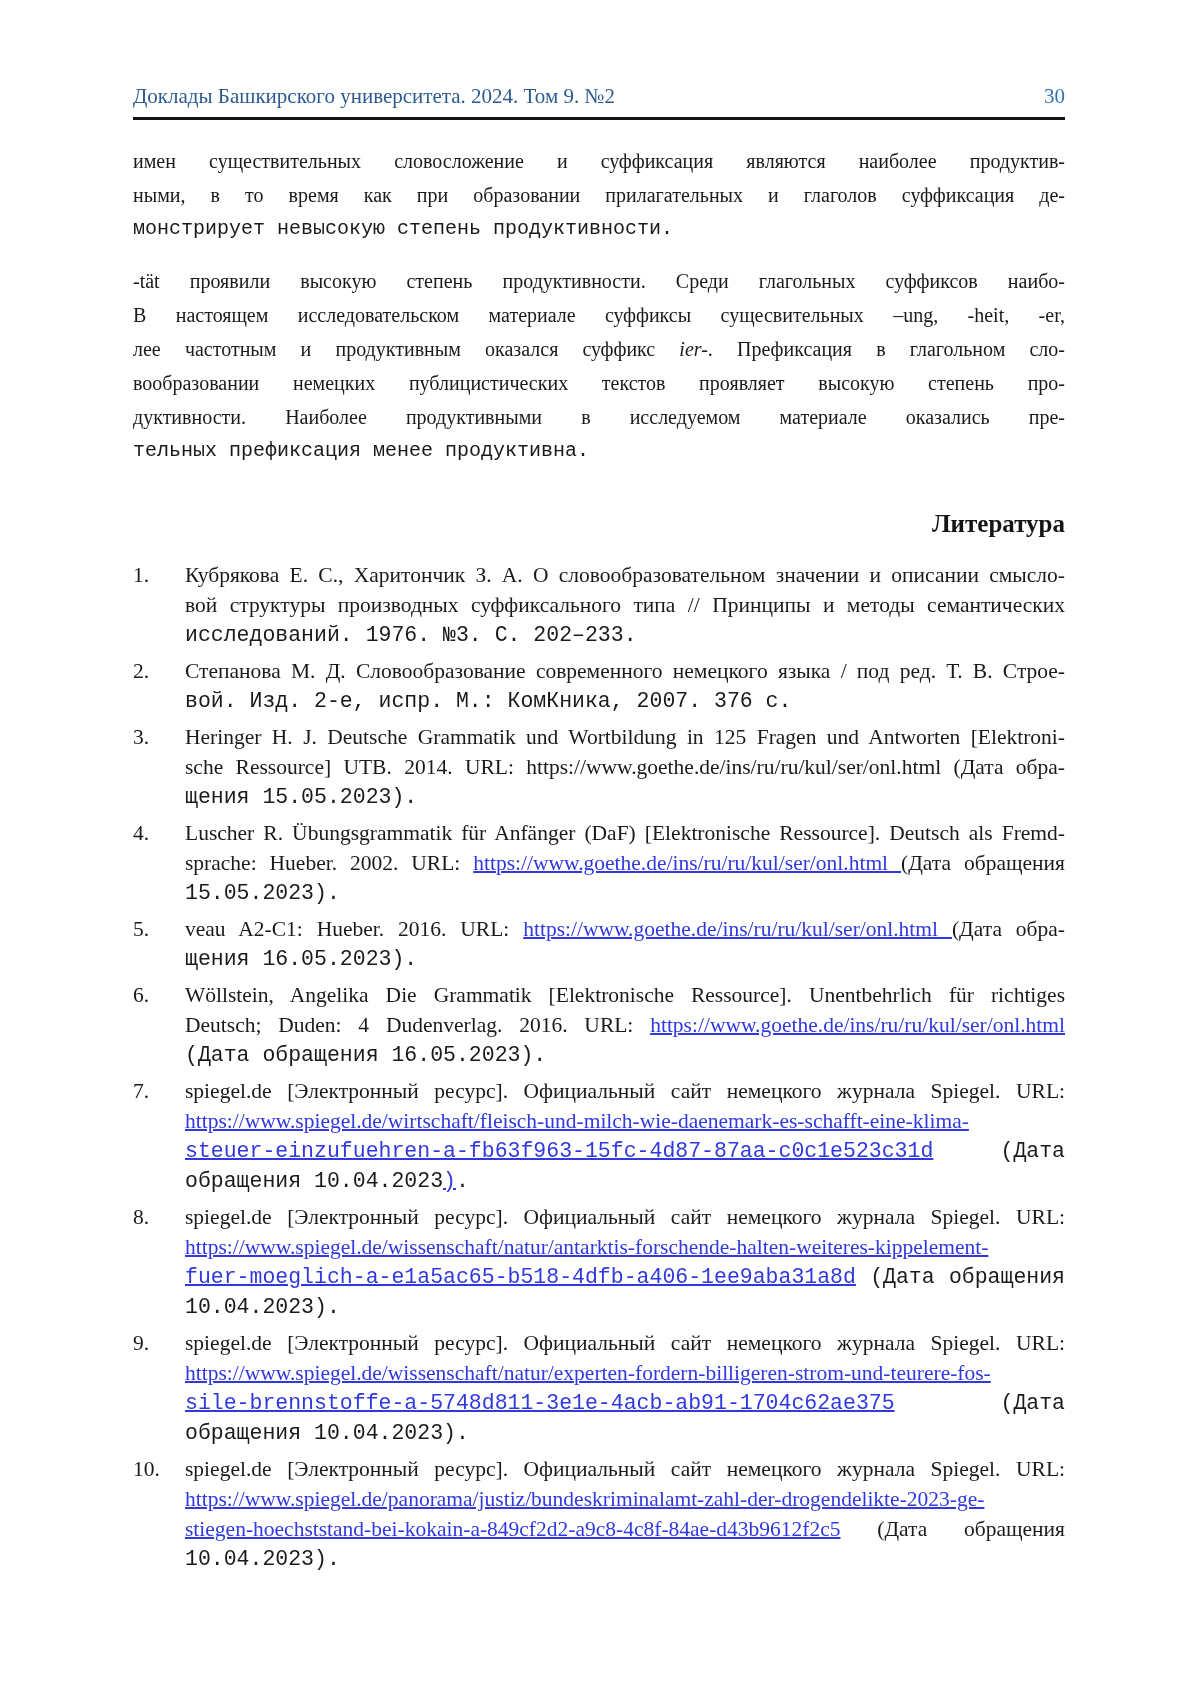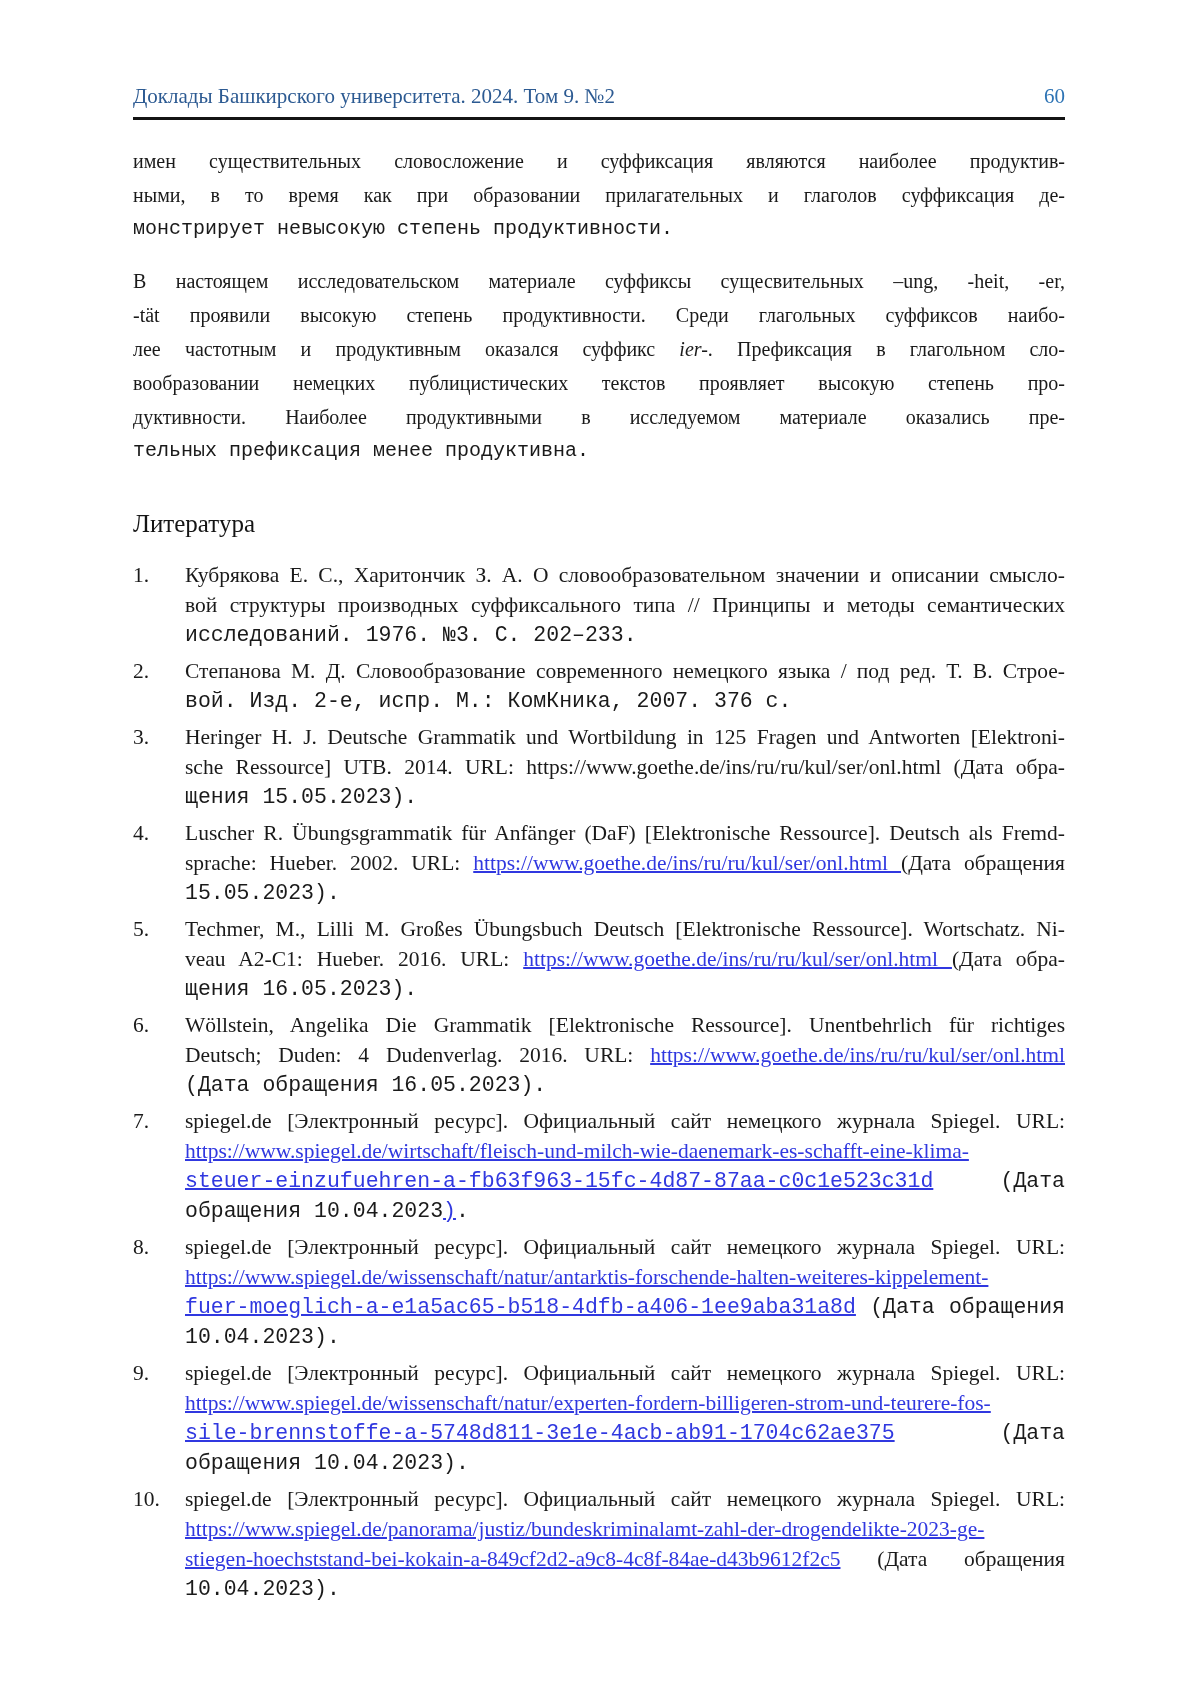--- a/index.html
+++ b/index.html
@@ -19,46 +19,46 @@
   .hdr .jt{color:var(--header_blue,#2c5a92);}
   .hdr .pn{color:var(--page_num_blue,#2e74b5);}
   .rule{height:3px;background:var(--rule_black,#141414);margin-top:9px;}
   #paragraphs{margin-top:24px;font-size:20px;line-height:34px;}
   .para{margin:0 0 18px 0;}
   .line{text-align:justify;text-align-last:justify;}
   .line.last{text-align:justify;text-align-last:left;font-family:Liberation Mono, monospace;}
   em{font-style:italic;}
   h2{
     margin:40px 0 0 0;
-    font-size:25px;line-height:32px;font-weight:normal;color:#141414;
+    font-size:25px;line-height:32px;font-weight:bold;color:#141414;text-align:right;
   }
   #refs{margin:20px 0 0 0;padding:0;list-style:none;font-size:21.5px;line-height:30px;}
   .ref{display:flex;margin:0 0 6px 0;}
   .ref .num{flex:none;width:52px;}
   .ref .body{flex:1;min-width:0;}
   .lnk{color:var(--link_blue,#3038e0);text-decoration:underline;text-decoration-thickness:1.5px;cursor:pointer;}
 </style>
 </head>
 <body>
 
 <div class="page">
   <div class="hdr">
     <span class="jt">Доклады Башкирского университета. 2024. Том 9. №2</span>
-    <span class="pn">60</span>
+    <span class="pn">30</span>
   </div>
   <div class="rule"></div>
   <div id="paragraphs">
       <div class="para">
         <div class="line"><span>имен существительных словосложение и суффиксация являются наиболее продуктив-</span></div>
         <div class="line"><span>ными, в то время как при образовании прилагательных и глаголов суффиксация де-</span></div>
         <div class="line last"><span>монстрирует невысокую степень продуктивности.</span></div>
       </div>
       <div class="para">
+        <div class="line"><span>-tät проявили высокую степень продуктивности. Среди глагольных суффиксов наибо-</span></div>
         <div class="line"><span>В настоящем исследовательском материале суффиксы сущесвительных –ung, -heit, -er,</span></div>
-        <div class="line"><span>-tät проявили высокую степень продуктивности. Среди глагольных суффиксов наибо-</span></div>
         <div class="line"><span>лее частотным и продуктивным оказался суффикс </span><em>ier-</em><span>. Префиксация в глагольном сло-</span></div>
         <div class="line"><span>вообразовании немецких публицистических текстов проявляет высокую степень про-</span></div>
         <div class="line"><span>дуктивности. Наиболее продуктивными в исследуемом материале оказались пре-</span></div>
         <div class="line last"><span>тельных префиксация менее продуктивна.</span></div>
       </div>
     </div>
   <h2>Литература</h2>
   <ol id="refs">
       <li class="ref">
         <div class="num">1.</div>
@@ -87,21 +87,20 @@
         <div class="num">4.</div>
         <div class="body">
           <div class="line"><span>Luscher R. Übungsgrammatik für Anfänger (DaF) [Elektronische Ressource]. Deutsch als Fremd-</span></div>
           <div class="line"><span>sprache: Hueber. 2002. URL: </span><span class="lnk">https://www.goethe.de/ins/ru/ru/kul/ser/onl.html </span><span>(Дата обращения</span></div>
           <div class="line last"><span>15.05.2023).</span></div>
         </div>
       </li>
       <li class="ref">
         <div class="num">5.</div>
         <div class="body">
-          <div class="line"><span>Techmer, M., Lilli M. Großes Übungsbuch Deutsch [Elektronische Ressource]. Wortschatz. Ni-</span></div>
           <div class="line"><span>veau A2-C1: Hueber. 2016. URL: </span><span class="lnk">https://www.goethe.de/ins/ru/ru/kul/ser/onl.html </span><span>(Дата обра-</span></div>
           <div class="line last"><span>щения 16.05.2023).</span></div>
         </div>
       </li>
       <li class="ref">
         <div class="num">6.</div>
         <div class="body">
           <div class="line"><span>Wöllstein, Angelika Die Grammatik [Elektronische Ressource]. Unentbehrlich für richtiges</span></div>
           <div class="line"><span>Deutsch; Duden: 4 Dudenverlag. 2016. URL: </span><span class="lnk">https://www.goethe.de/ins/ru/ru/kul/ser/onl.html</span></div>
           <div class="line last"><span>(Дата обращения 16.05.2023).</span></div>

